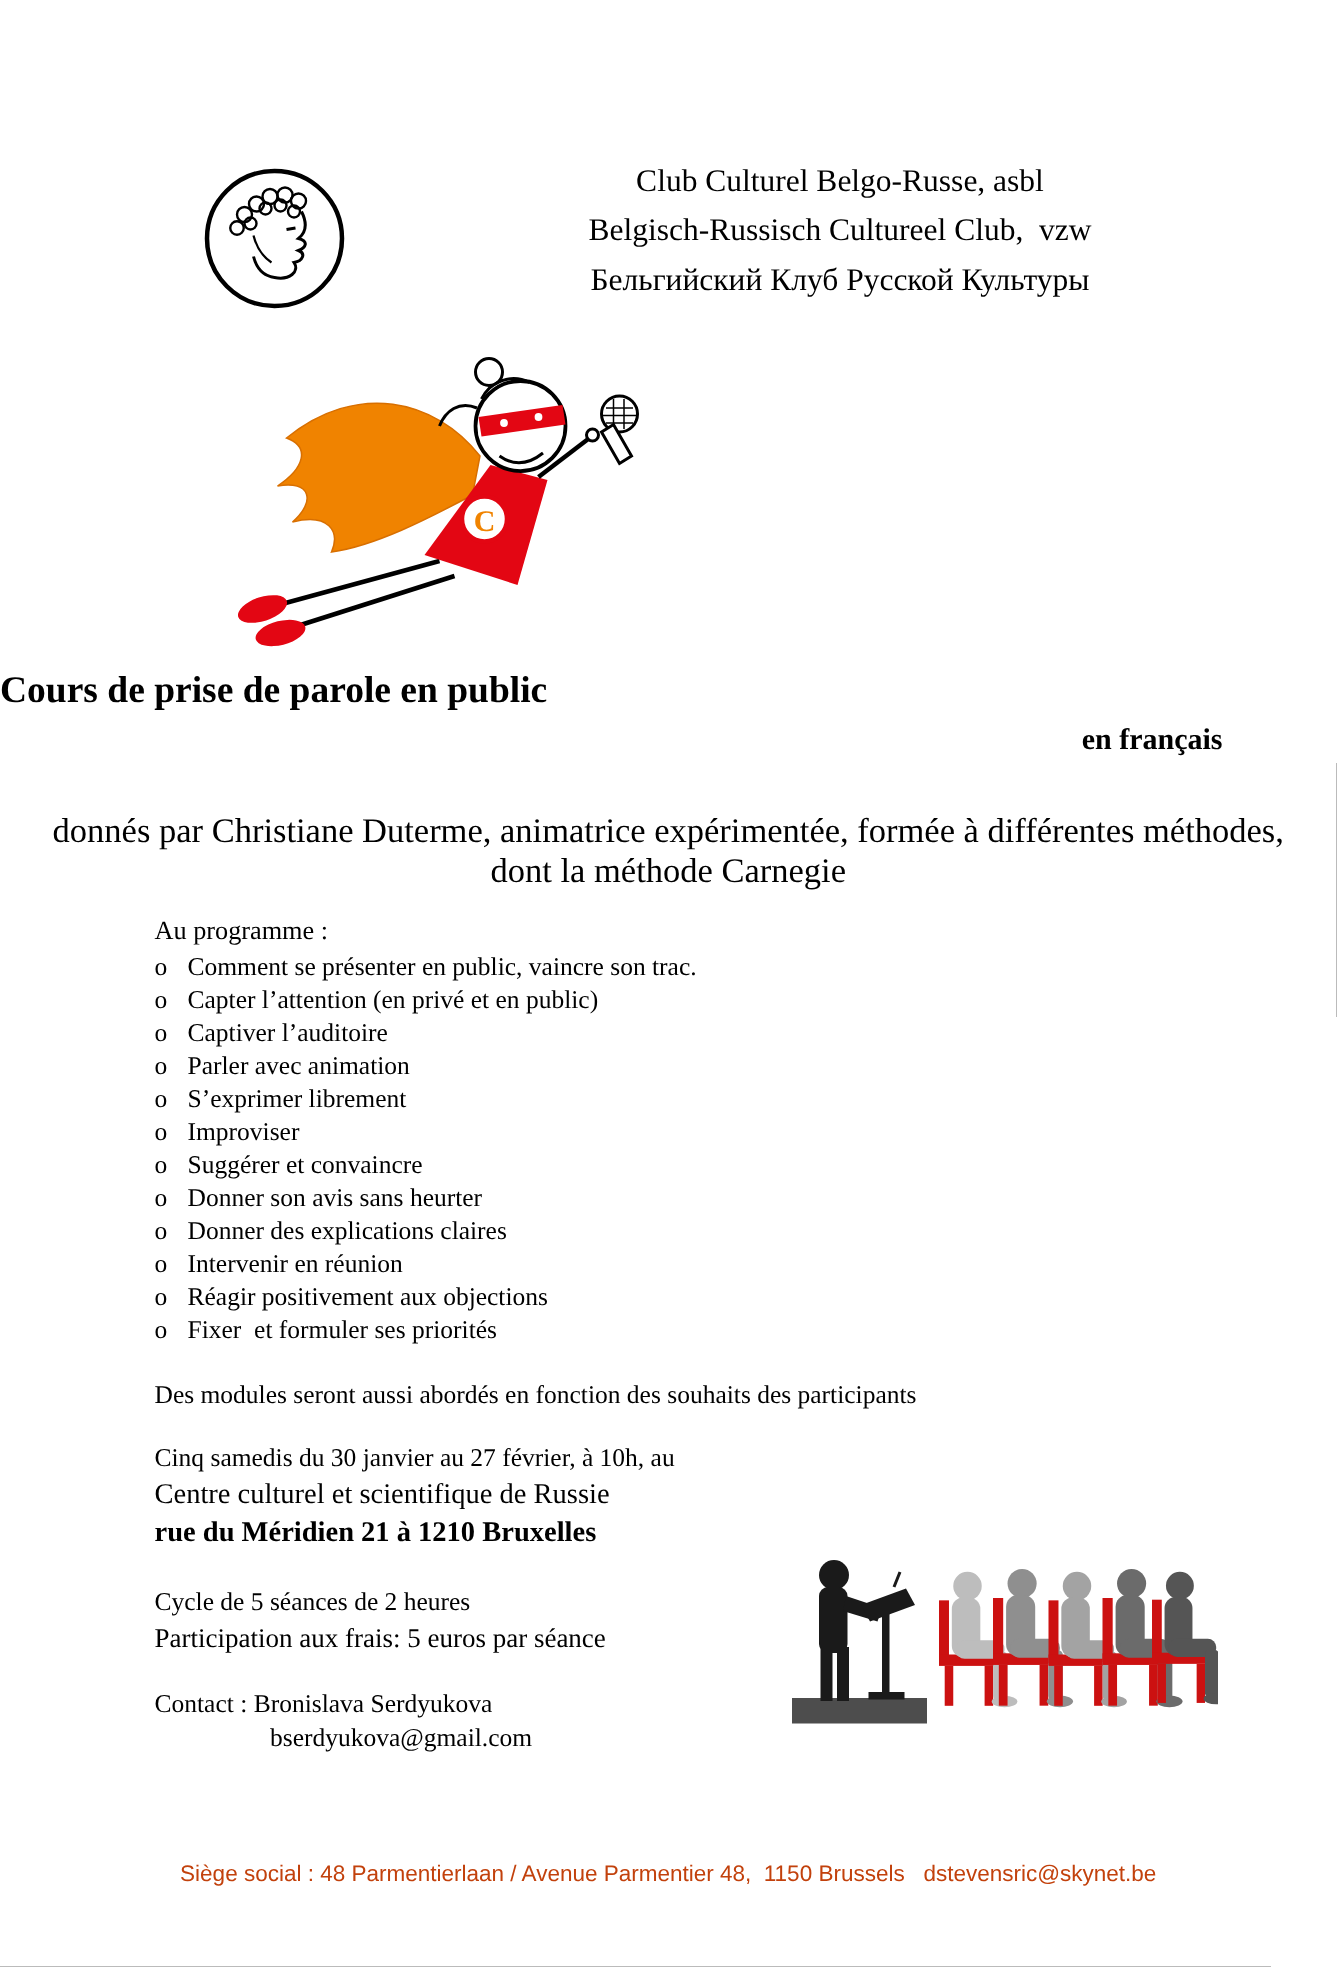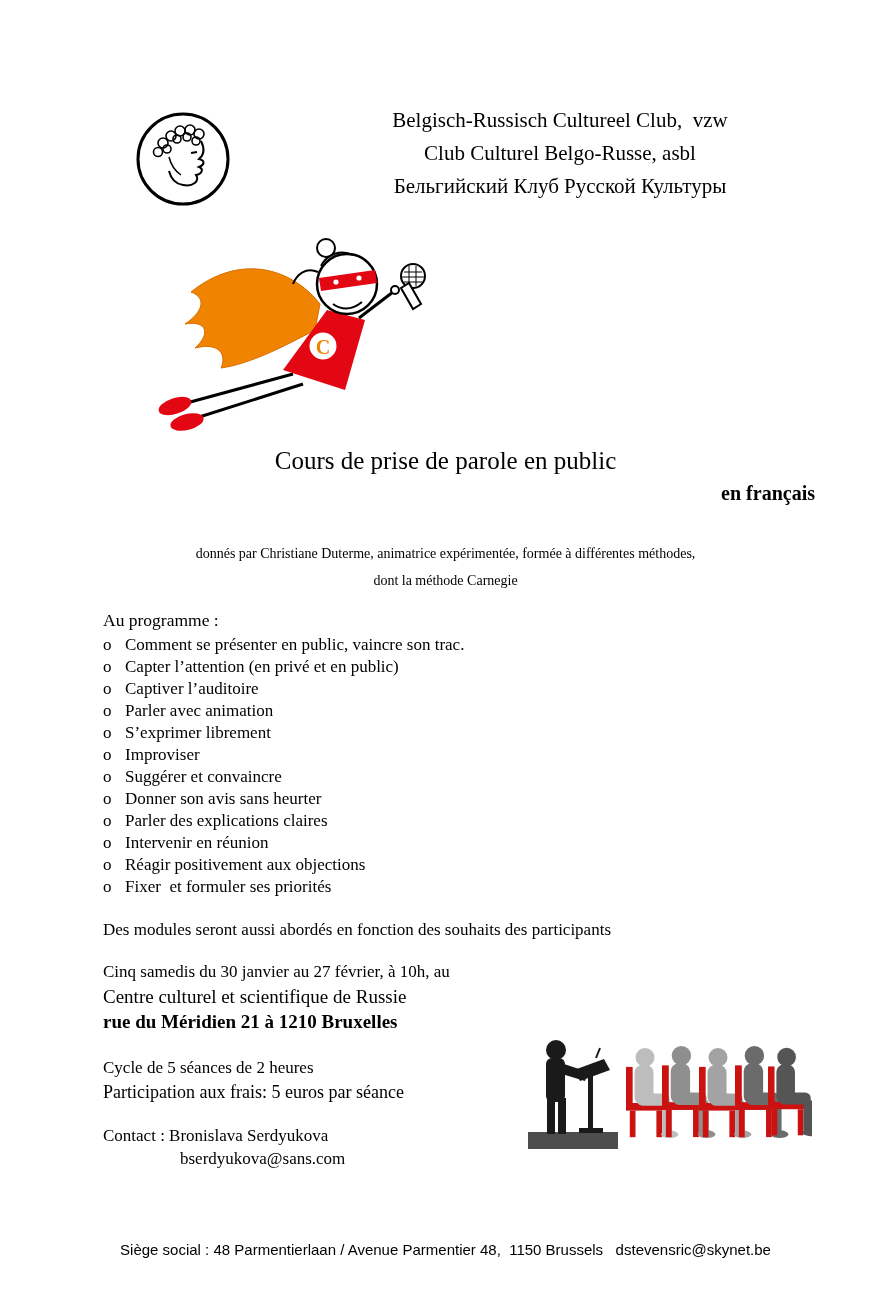--- a/index.html
+++ b/index.html
@@ -14,45 +14,45 @@
   }
   .pre{white-space:pre-wrap;}
   
   .logo{position:absolute;left:133px;top:106px;width:100px;height:106px;}
   .header-block{position:absolute;left:260px;top:104px;width:600px;text-align:center;}
   .header-line{font-size:21px;line-height:33px;}
   .header-line.cyr{}
   
   .hero{position:absolute;left:135px;top:226px;width:310px;height:215px;}
   
-  .title{position:absolute;left:0;top:447px;width:100%;text-align:center;
-         font-size:25px;font-weight:normal;}
+  .title{position:absolute;left:0;top:447px;width:100%;
+         font-size:25px;font-weight:bold;}
   .subtitle{position:absolute;top:482px;right:76px;font-size:20px;font-weight:bold;}
   
   .intro{position:absolute;left:0;top:540px;width:100%;text-align:center;
-         font-size:14px;line-height:27px;}
+         font-size:23px;line-height:27px;}
   
   .prog-heading{position:absolute;left:103px;top:610px;font-size:17.5px;}
   .prog-list{position:absolute;left:103px;top:634px;width:700px;}
   .prog-item{display:flex;font-size:17px;line-height:22px;}
   .prog-item .bullet{width:22px;flex:0 0 22px;}
   
   .modules-note{position:absolute;left:103px;top:920px;font-size:17px;}
   .sched-line{position:absolute;left:103px;top:962px;font-size:17px;}
   .venue1{position:absolute;left:103px;top:986px;font-size:19px;font-weight:normal;}
   .venue2{position:absolute;left:103px;top:1011px;font-size:19px;font-weight:bold;}
   .cycle{position:absolute;left:103px;top:1058px;font-size:17px;}
   .fee{position:absolute;left:103px;top:1082px;font-size:18px;}
   .contact-line{position:absolute;left:103px;top:1126px;font-size:17px;}
   .contact-email{position:absolute;left:180px;top:1149px;font-size:17px;}
   
   .audience{position:absolute;left:522px;top:1036px;width:290px;height:115px;}
   
   .footer{position:absolute;left:0;top:1241px;width:100%;text-align:center;
-          font-family:"Liberation Sans", sans-serif;font-size:15px;color:#000000;}
+          font-family:"Liberation Sans", sans-serif;font-size:15px;color:#c2410c;}
 </style>
 </head>
 <body>
 
 <div class="page">
 
   <svg class="logo" viewBox="0 0 100 100" aria-hidden="true">
     <circle cx="50" cy="50" r="45" fill="#fff" stroke="#000" stroke-width="3"></circle>
 
     <g fill="none" stroke="#000" stroke-width="1.6">
@@ -67,22 +67,22 @@
       <circle cx="54" cy="28" r="4"></circle>
       <circle cx="63" cy="32" r="4"></circle>
     </g>
 
     <path d="M68,32 C72,40 71,46 66,50 C73,52 71,56 66,58 C71,60 69,65 63,66 C67,72 60,78 50,76 C43,75 38,70 36,62" fill="none" stroke="#000" stroke-width="2"></path>
     <path d="M36,48 C38,56 42,62 48,66" fill="none" stroke="#000" stroke-width="1.5"></path>
     <line x1="58" y1="44" x2="64" y2="43" stroke="#000" stroke-width="2"></line>
   </svg>
 
   <div class="header-block">
+    <div class="header-line">Club Culturel Belgo-Russe, asbl</div>
     <div class="header-line pre">Belgisch-Russisch Cultureel Club,  vzw</div>
-    <div class="header-line">Club Culturel Belgo-Russe, asbl</div>
     <div class="header-line cyr">Бельгийский Клуб Русской Культуры</div>
   </div>
 
   <svg class="hero" viewBox="0 0 310 215" aria-hidden="true">
 
     <path d="M185,78 C155,40 103,28 56,66 C72,72 68,86 50,98 C72,94 76,108 60,122 C84,116 92,128 86,142 C115,138 150,120 180,104 Z" fill="#F08300" stroke="#d86f00" stroke-width="1"></path>
 
     <line x1="158" y1="148" x2="48" y2="178" stroke="#000" stroke-width="3"></line>
     <line x1="168" y1="158" x2="58" y2="193" stroke="#000" stroke-width="3"></line>
 
@@ -157,21 +157,21 @@
     <div class="prog-item">
         <span class="bullet">o</span>
         <span class="pre">Suggérer et convaincre</span>
       </div>
     <div class="prog-item">
         <span class="bullet">o</span>
         <span class="pre">Donner son avis sans heurter</span>
       </div>
     <div class="prog-item">
         <span class="bullet">o</span>
-        <span class="pre">Parler des explications claires</span>
+        <span class="pre">Donner des explications claires</span>
       </div>
     <div class="prog-item">
         <span class="bullet">o</span>
         <span class="pre">Intervenir en réunion</span>
       </div>
     <div class="prog-item">
         <span class="bullet">o</span>
         <span class="pre">Réagir positivement aux objections</span>
       </div>
     <div class="prog-item">
@@ -183,21 +183,21 @@
   <div class="modules-note">Des modules seront aussi abordés en fonction des souhaits des participants</div>
 
   <div class="sched-line">Cinq samedis du 30 janvier au 27 février, à 10h, au</div>
   <div class="venue1">Centre culturel et scientifique de Russie</div>
   <div class="venue2">rue du Méridien 21 à 1210 Bruxelles</div>
 
   <div class="cycle">Cycle de 5 séances de 2 heures</div>
   <div class="fee">Participation aux frais: 5 euros par séance</div>
 
   <div class="contact-line">Contact : Bronislava Serdyukova</div>
-  <div class="contact-email">bserdyukova@sans.com</div>
+  <div class="contact-email">bserdyukova@gmail.com</div>
 
   <svg class="audience" viewBox="0 0 290 115" aria-hidden="true">
     <defs>
       <g id="sitter">
 
         <g fill="#CC1111">
           <rect x="0" y="22" width="7" height="44"></rect>
           <rect x="0" y="60" width="40" height="8"></rect>
           <rect x="32" y="68" width="6" height="28"></rect>
           <rect x="4" y="68" width="6" height="28"></rect>

